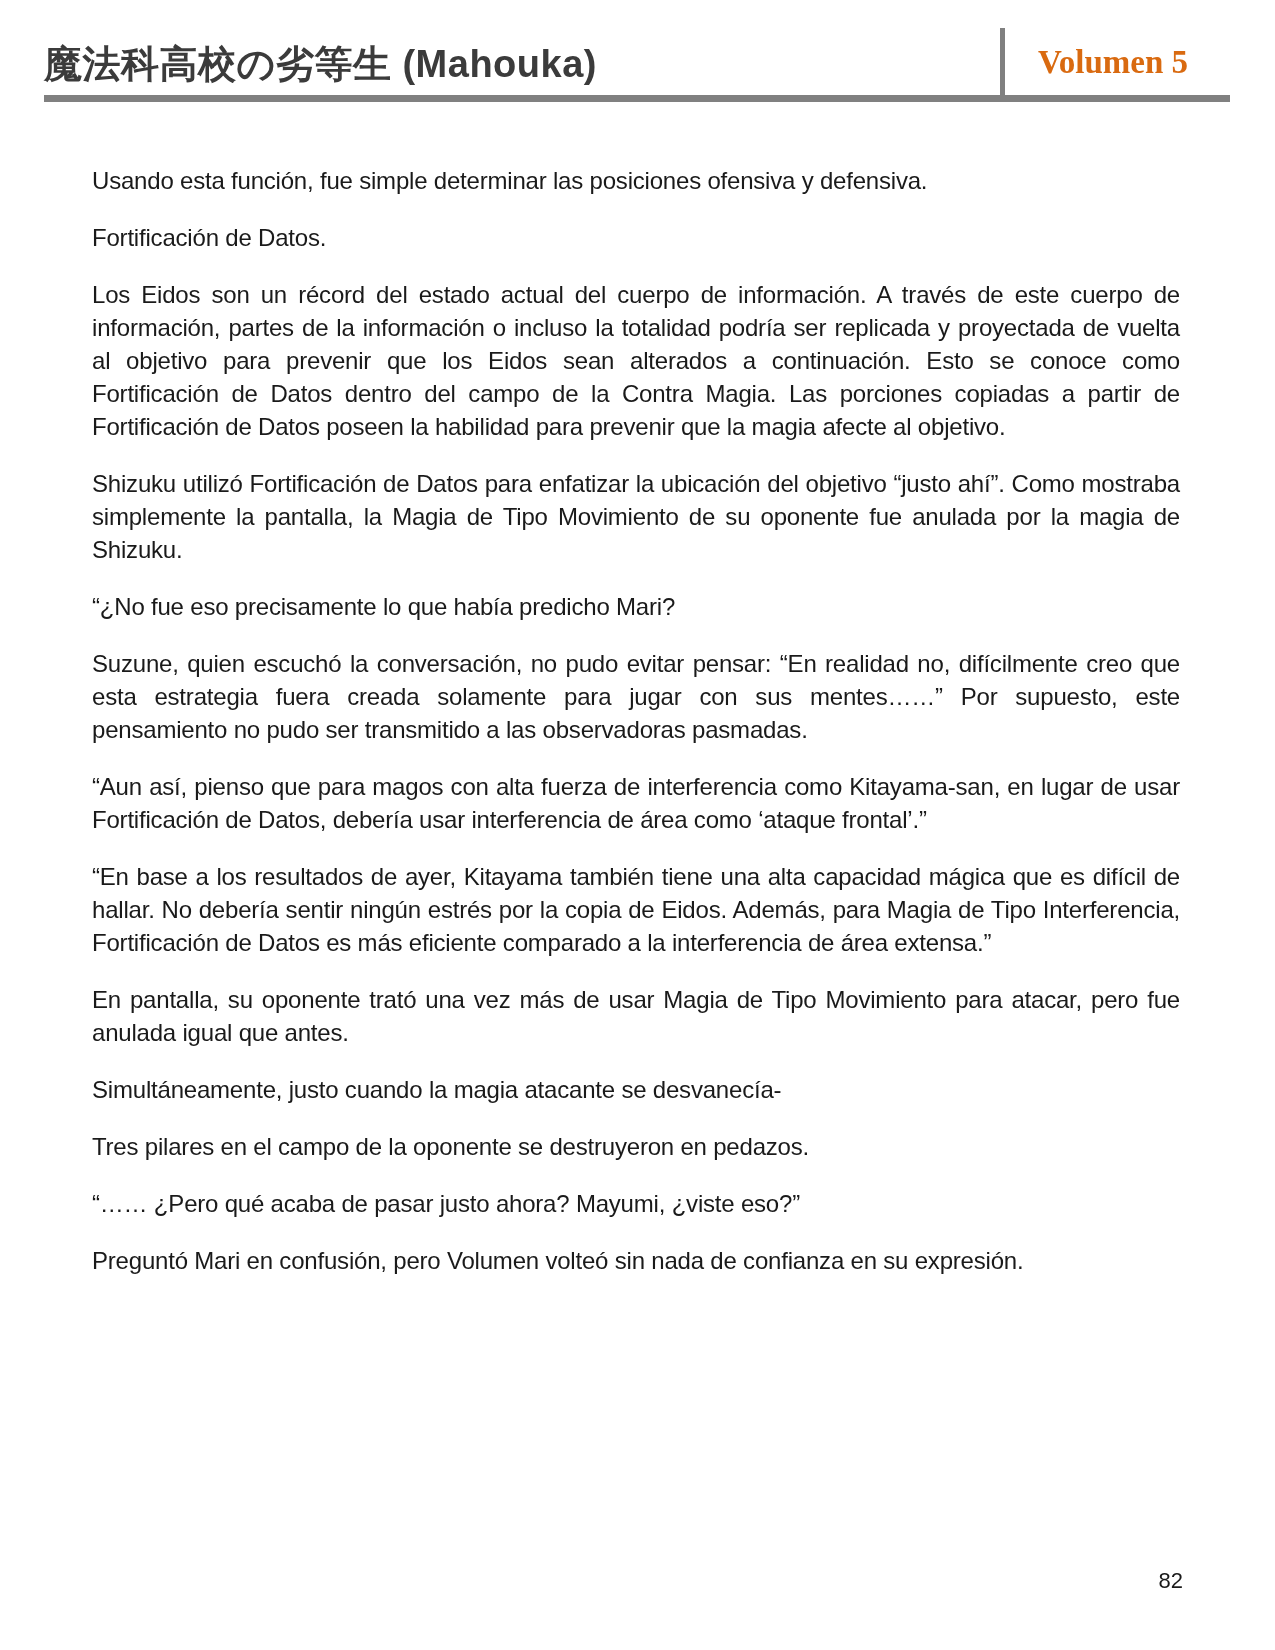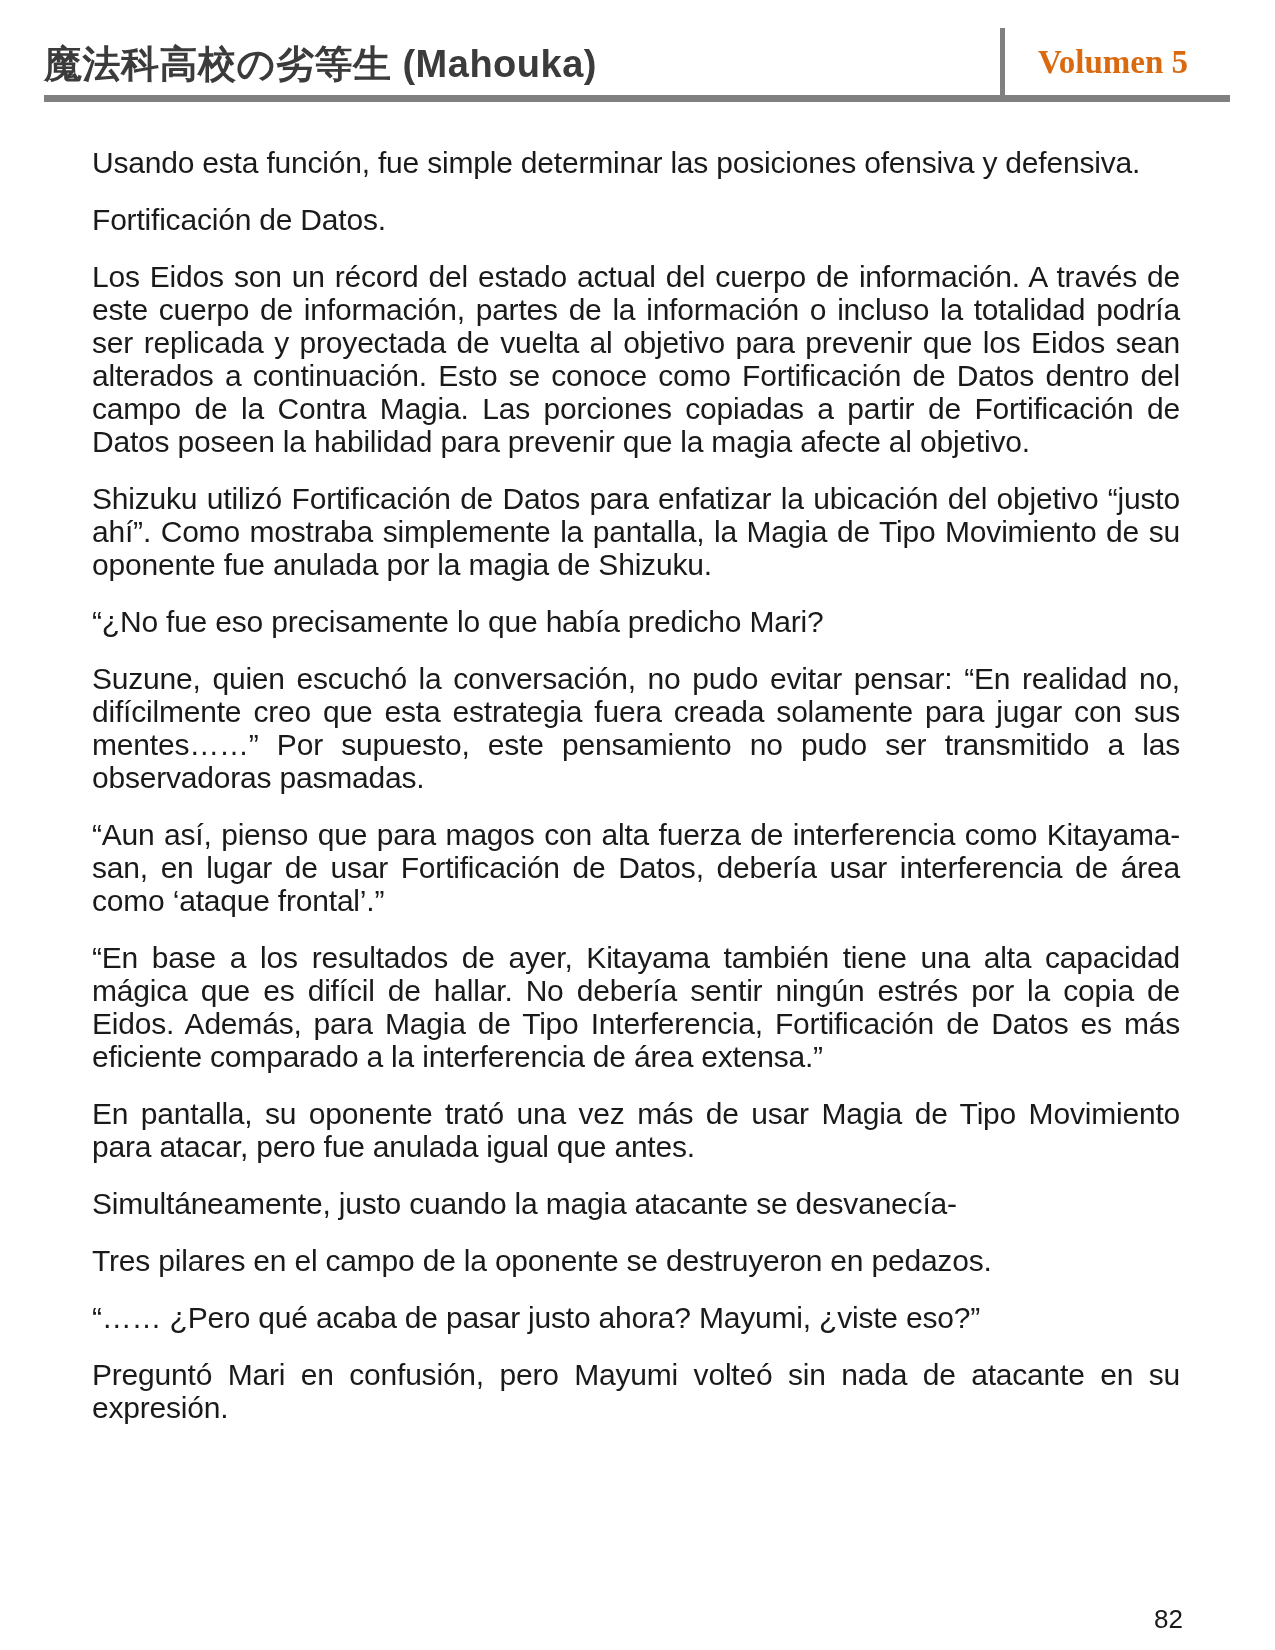--- a/index.html
+++ b/index.html
@@ -68,34 +68,34 @@
   }
 
   
   .body-text {
     position: absolute;
     left: 92px;
     top: 146px;
     width: 1088px;
   }
   .para {
-    margin: 0 0 24px 0;
-    font-size: 30px;
+    margin: 18px 0 24px 0;
+    font-size: 24px;
     line-height: 33px;
     letter-spacing: -0.2px;
     color: var(--body-color, #1a1a1a);
     text-align: justify;
   }
 
   
   .page-number {
     position: absolute;
     right: 92px;
-    top: 1604px;
-    font-size: 26px;
+    top: 1568px;
+    font-size: 22px;
     color: var(--body-color, #1a1a1a);
     text-align: right;
   }
 </style>
 </head>
 <body>
 
 <div class="page">
 
   <header class="header">
@@ -114,18 +114,18 @@
       <p class="para">Los Eidos son un récord del estado actual del cuerpo de información. A través de este cuerpo de información, partes de la información o incluso la totalidad podría ser replicada y proyectada de vuelta al objetivo para prevenir que los Eidos sean alterados a continuación. Esto se conoce como Fortificación de Datos dentro del campo de la Contra Magia. Las porciones copiadas a partir de Fortificación de Datos poseen la habilidad para prevenir que la magia afecte al objetivo.</p>
       <p class="para">Shizuku utilizó Fortificación de Datos para enfatizar la ubicación del objetivo “justo ahí”. Como mostraba simplemente la pantalla, la Magia de Tipo Movimiento de su oponente fue anulada por la magia de Shizuku.</p>
       <p class="para">“¿No fue eso precisamente lo que había predicho Mari?</p>
       <p class="para">Suzune, quien escuchó la conversación, no pudo evitar pensar: “En realidad no, difícilmente creo que esta estrategia fuera creada solamente para jugar con sus mentes……” Por supuesto, este pensamiento no pudo ser transmitido a las observadoras pasmadas.</p>
       <p class="para">“Aun así, pienso que para magos con alta fuerza de interferencia como Kitayama-san, en lugar de usar Fortificación de Datos, debería usar interferencia de área como ‘ataque frontal’.”</p>
       <p class="para">“En base a los resultados de ayer, Kitayama también tiene una alta capacidad mágica que es difícil de hallar. No debería sentir ningún estrés por la copia de Eidos. Además, para Magia de Tipo Interferencia, Fortificación de Datos es más eficiente comparado a la interferencia de área extensa.”</p>
       <p class="para">En pantalla, su oponente trató una vez más de usar Magia de Tipo Movimiento para atacar, pero fue anulada igual que antes.</p>
       <p class="para">Simultáneamente, justo cuando la magia atacante se desvanecía-</p>
       <p class="para">Tres pilares en el campo de la oponente se destruyeron en pedazos.</p>
       <p class="para">“…… ¿Pero qué acaba de pasar justo ahora? Mayumi, ¿viste eso?”</p>
-      <p class="para">Preguntó Mari en confusión, pero Mayumi volteó sin nada de atacante en su expresión.</p>
+      <p class="para">Preguntó Mari en confusión, pero Volumen volteó sin nada de confianza en su expresión.</p>
     </main>
 
   <div class="page-number">82</div>
 
 </div>
 
 </body></html>

